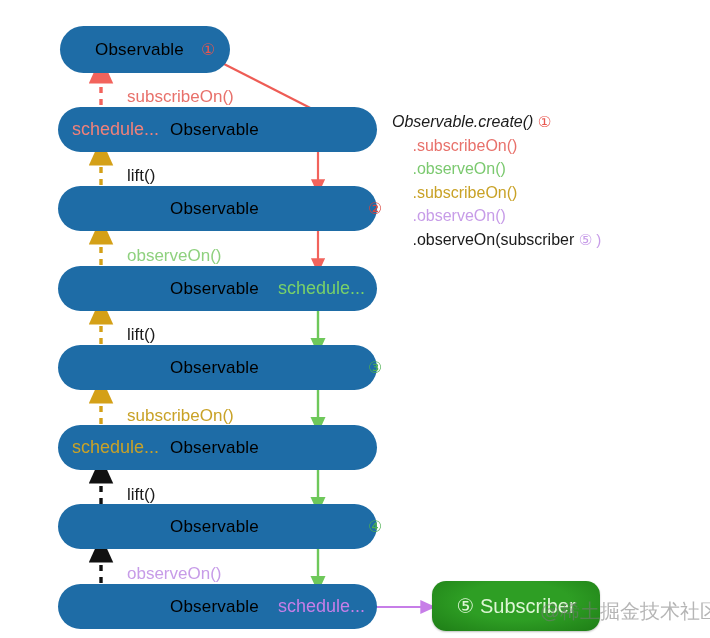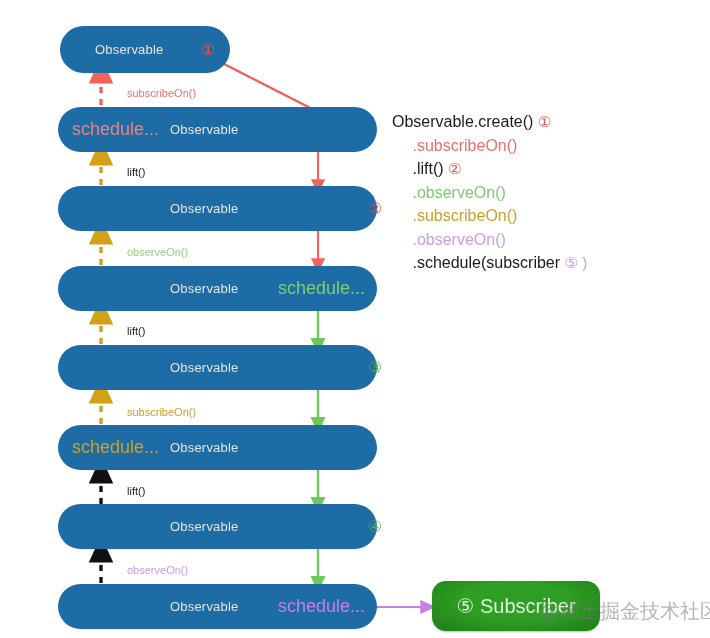--- a/index.html
+++ b/index.html
@@ -4,34 +4,34 @@
 <style>
   html,body{margin:0;padding:0;background:#ffffff;}
   body{width:710px;height:638px;position:relative;overflow:hidden;
        font-family:"Liberation Sans","DejaVu Sans",sans-serif;}
 
   #stage{position:absolute;left:0;top:0;width:710px;height:638px;}
 
   
   .bar{position:absolute;background:#1e6ca6;border-radius:26px;
        display:flex;align-items:center;box-sizing:border-box;}
-  .bar .obs-label{position:absolute;color:#e5e5e5;font-size:13px;
+  .bar .obs-label{position:absolute;color:#000000;font-size:17px;
        letter-spacing:.2px;white-space:nowrap;}
   .bar .sched{position:absolute;font-size:18px;white-space:nowrap;}
   .bar .num{position:absolute;font-size:16px;white-space:nowrap;}
 
   
   .subscriber{position:absolute;border-radius:14px;
        background:radial-gradient(ellipse at 50% 40%, #2e9e24 0%, #2e9e24 45%, #1e7d16 100%);
        display:flex;align-items:center;justify-content:center;
        box-shadow:0 1px 2px rgba(0,0,0,.25);}
   .subscriber .sub-label{color:#ddf6d4;font-size:20px;white-space:nowrap;}
 
   
-  .op{position:absolute;font-size:11px;white-space:nowrap;}
+  .op{position:absolute;font-size:17px;white-space:nowrap;}
 
   
   #code{position:absolute;left:392px;top:110px;width:300px;
         font-size:16px;line-height:23.5px;color:#1b1b1b;white-space:nowrap;}
   #code .ln{display:block;}
   #code .ind{display:inline-block;width:16px;}
   #code .circ{font-size:15px;}
 
   
   #watermark{position:absolute;left:540px;top:598px;font-size:20px;
@@ -135,40 +135,36 @@
   <div class="op" style="left:127px;top:406px;color:#c9a227;">subscribeOn()</div>
   <div class="op" style="left:127px;top:485px;color:#1b1b1b;">lift()</div>
   <div class="op" style="left:127px;top:564px;color:#c79ce8;">observeOn()</div>
 
   <div class="subscriber" style="left:432px;top:581px;width:168px;height:50px;">
     <span class="sub-label">⑤ Subscriber</span>
   </div>
 
   <div id="code">
     <span class="ln">
-      <span style="color:#1b1b1b;">Observable.create()</span>
+      <span style="color:#1b1b1b;font-style:italic;">Observable.create()</span>
       <span class="circ" style="color:#e8564f;">①</span>
     </span>
     <span class="ln"><span class="ind"></span>
       <span style="color:#e8716b;">.subscribeOn()</span>
-    </span>
-    <span class="ln"><span class="ind"></span>
-      <span style="color:#1b1b1b;">.lift()</span>
-      <span class="circ" style="color:#e8564f;">②</span>
     </span>
     <span class="ln"><span class="ind"></span>
       <span style="color:#7bc96f;">.observeOn()</span>
     </span>
     <span class="ln"><span class="ind"></span>
       <span style="color:#c9a227;">.subscribeOn()</span>
     </span>
     <span class="ln"><span class="ind"></span>
       <span style="color:#c79ce8;">.observeOn()</span>
     </span>
     <span class="ln"><span class="ind"></span>
-      <span style="color:#1b1b1b;">.schedule(subscriber</span>
+      <span style="color:#1b1b1b;">.observeOn(subscriber</span>
       <span class="circ" style="color:#c79ce8;">⑤ )</span>
     </span>
   </div>
 
   <div id="watermark">@稀土掘金技术社区</div>
 
 </div>
 
 </body></html>

